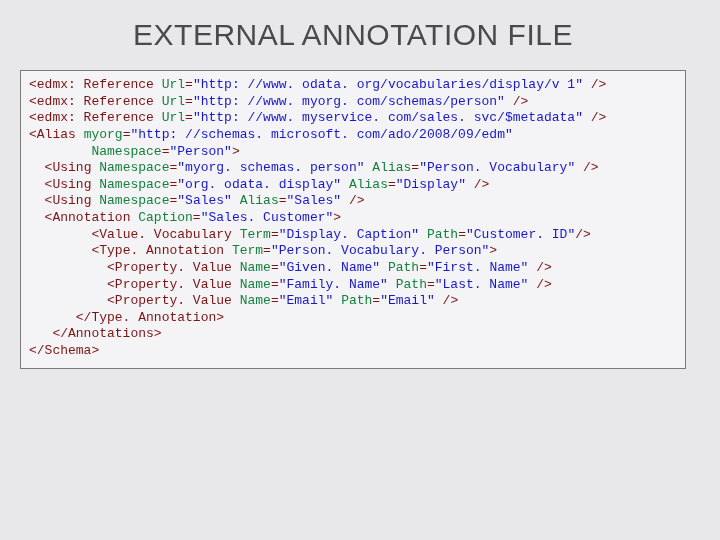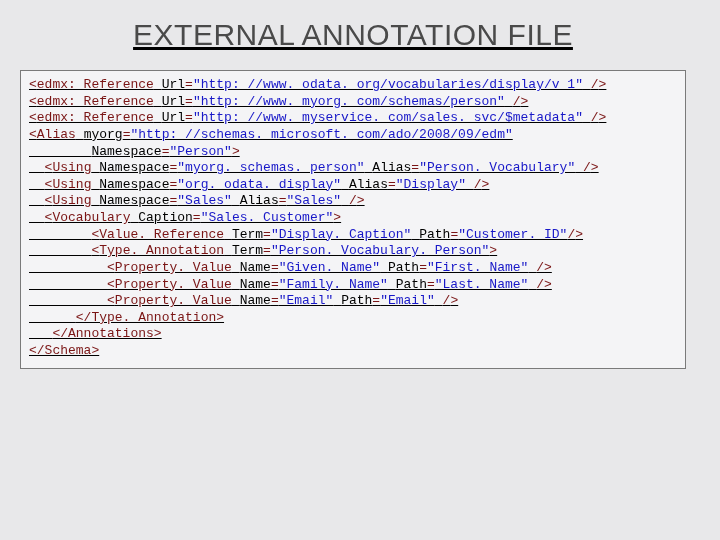--- a/index.html
+++ b/index.html
@@ -10,21 +10,20 @@
     background: #e8e8ea;
     font-family: Arial, Helvetica, sans-serif;
     overflow: hidden;
   }
   .slide {
     width: 720px;
     height: 540px;
     position: relative;
     box-sizing: border-box;
     padding: 12px 34px 20px 20px;
-    text-decoration: underline;
   }
   .title {
     text-align: center;
     font-size: 30px;
     letter-spacing: 0.5px;
     color: #4a4a4a;
     font-weight: 400;
     margin: 6px 0 18px 0;
   }
   .code-box {
@@ -32,40 +31,40 @@
     background: #f4f4f6;
     padding: 6px 8px 8px 8px;
     font-family: "Courier New", Courier, monospace;
     font-size: 13px;
     line-height: 1.28;
     white-space: pre;
     color: #000;
     overflow: hidden;
   }
   .tag   { color: #7a1515; }  
-  .attrn { color: #000000; }  
+  .attrn { color: #15803d; }  
   .attrv { color: #1818c8; }  
   .eq    { color: #7a1515; }
 </style>
 </head>
 <body>
 
 <div class="slide">
   <div class="title">EXTERNAL ANNOTATION FILE</div>
 
   <div class="code-box"><span class="tag"><span>&lt;</span><span>edmx: Reference</span> <span class="attrn">Url</span><span class="eq">=</span><span class="attrv">"http: //www. odata. org/vocabularies/display/v 1"</span> <span>/</span><span>&gt;</span></span>
 <span class="tag"><span>&lt;</span><span>edmx: Reference</span> <span class="attrn">Url</span><span class="eq">=</span><span class="attrv">"http: //www. myorg. com/schemas/person"</span> <span>/</span><span>&gt;</span></span>
 <span class="tag"><span>&lt;</span><span>edmx: Reference</span> <span class="attrn">Url</span><span class="eq">=</span><span class="attrv">"http: //www. myservice. com/sales. svc/$metadata"</span> <span>/</span><span>&gt;</span></span>
 <span class="tag"><span>&lt;</span><span>Alias</span> <span class="attrn">myorg</span><span class="eq">=</span><span class="attrv">"http: //schemas. microsoft. com/ado/2008/09/edm"</span></span>
 <span class="tag">        <span class="attrn">Namespace</span><span class="eq">=</span><span class="attrv">"Person"</span><span>&gt;</span></span>
 <span class="tag">  <span>&lt;</span><span>Using</span> <span class="attrn">Namespace</span><span class="eq">=</span><span class="attrv">"myorg. schemas. person"</span> <span class="attrn">Alias</span><span class="eq">=</span><span class="attrv">"Person. Vocabulary"</span> <span>/</span><span>&gt;</span></span>
 <span class="tag">  <span>&lt;</span><span>Using</span> <span class="attrn">Namespace</span><span class="eq">=</span><span class="attrv">"org. odata. display"</span> <span class="attrn">Alias</span><span class="eq">=</span><span class="attrv">"Display"</span> <span>/</span><span>&gt;</span></span>
 <span class="tag">  <span>&lt;</span><span>Using</span> <span class="attrn">Namespace</span><span class="eq">=</span><span class="attrv">"Sales"</span> <span class="attrn">Alias</span><span class="eq">=</span><span class="attrv">"Sales"</span> <span>/</span><span>&gt;</span></span>
-<span class="tag">  <span>&lt;</span><span>Vocabulary</span> <span class="attrn">Caption</span><span class="eq">=</span><span class="attrv">"Sales. Customer"</span><span>&gt;</span></span>
-<span class="tag">        <span>&lt;</span><span>Value. Reference</span> <span class="attrn">Term</span><span class="eq">=</span><span class="attrv">"Display. Caption"</span> <span class="attrn">Path</span><span class="eq">=</span><span class="attrv">"Customer. ID"</span><span>/</span><span>&gt;</span></span>
+<span class="tag">  <span>&lt;</span><span>Annotation</span> <span class="attrn">Caption</span><span class="eq">=</span><span class="attrv">"Sales. Customer"</span><span>&gt;</span></span>
+<span class="tag">        <span>&lt;</span><span>Value. Vocabulary</span> <span class="attrn">Term</span><span class="eq">=</span><span class="attrv">"Display. Caption"</span> <span class="attrn">Path</span><span class="eq">=</span><span class="attrv">"Customer. ID"</span><span>/</span><span>&gt;</span></span>
 <span class="tag">        <span>&lt;</span><span>Type. Annotation</span> <span class="attrn">Term</span><span class="eq">=</span><span class="attrv">"Person. Vocabulary. Person"</span><span>&gt;</span></span>
 <span class="tag">          <span>&lt;</span><span>Property. Value</span> <span class="attrn">Name</span><span class="eq">=</span><span class="attrv">"Given. Name"</span> <span class="attrn">Path</span><span class="eq">=</span><span class="attrv">"First. Name"</span> <span>/</span><span>&gt;</span></span>
 <span class="tag">          <span>&lt;</span><span>Property. Value</span> <span class="attrn">Name</span><span class="eq">=</span><span class="attrv">"Family. Name"</span> <span class="attrn">Path</span><span class="eq">=</span><span class="attrv">"Last. Name"</span> <span>/</span><span>&gt;</span></span>
 <span class="tag">          <span>&lt;</span><span>Property. Value</span> <span class="attrn">Name</span><span class="eq">=</span><span class="attrv">"Email"</span> <span class="attrn">Path</span><span class="eq">=</span><span class="attrv">"Email"</span> <span>/</span><span>&gt;</span></span>
 <span class="tag">      <span>&lt;/Type. Annotation&gt;</span></span>
 <span class="tag">   <span>&lt;/Annotations&gt;</span></span>
 <span class="tag"><span>&lt;/Schema&gt;</span></span></div>
 </div>
 
 </body></html>

